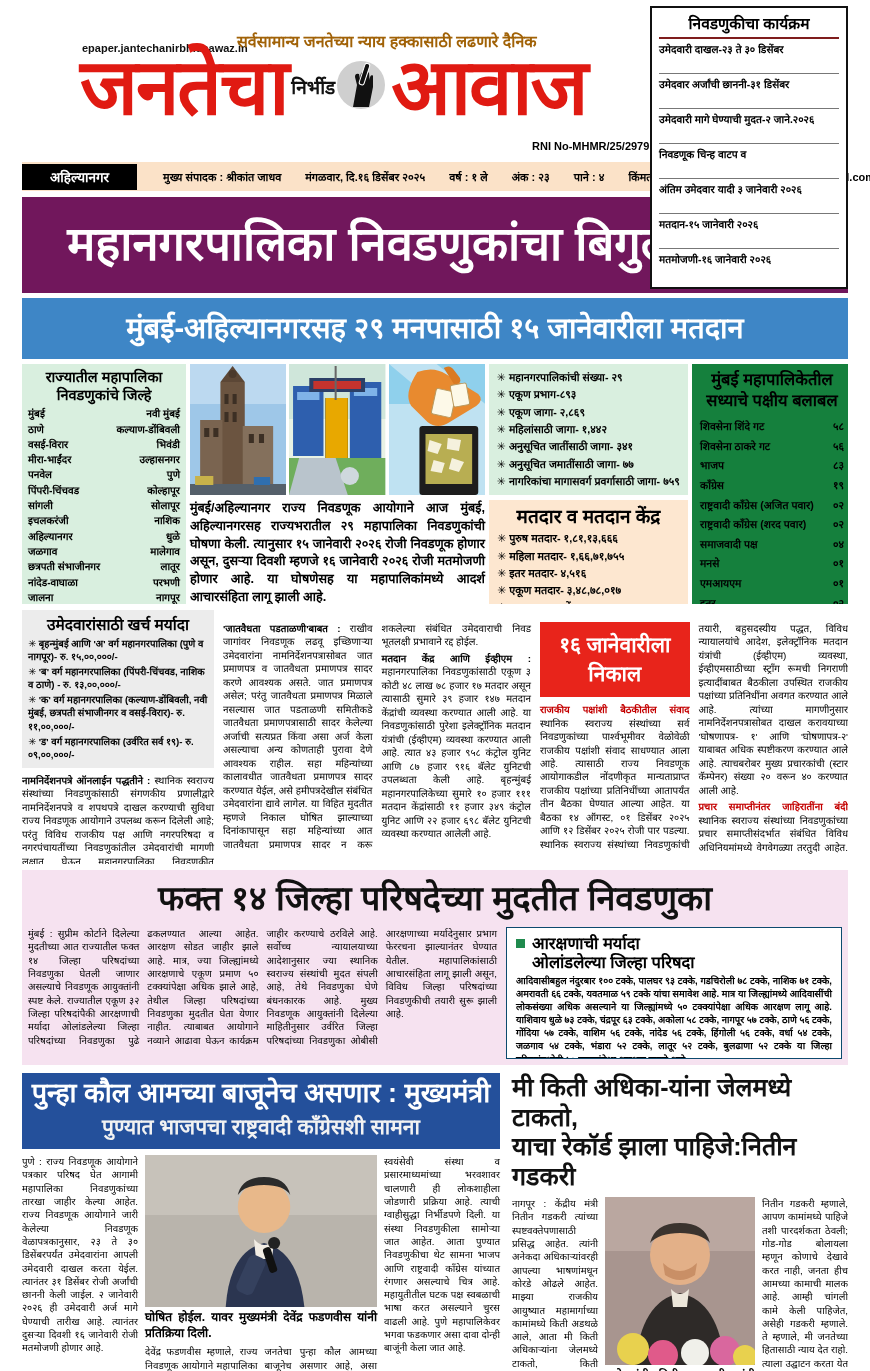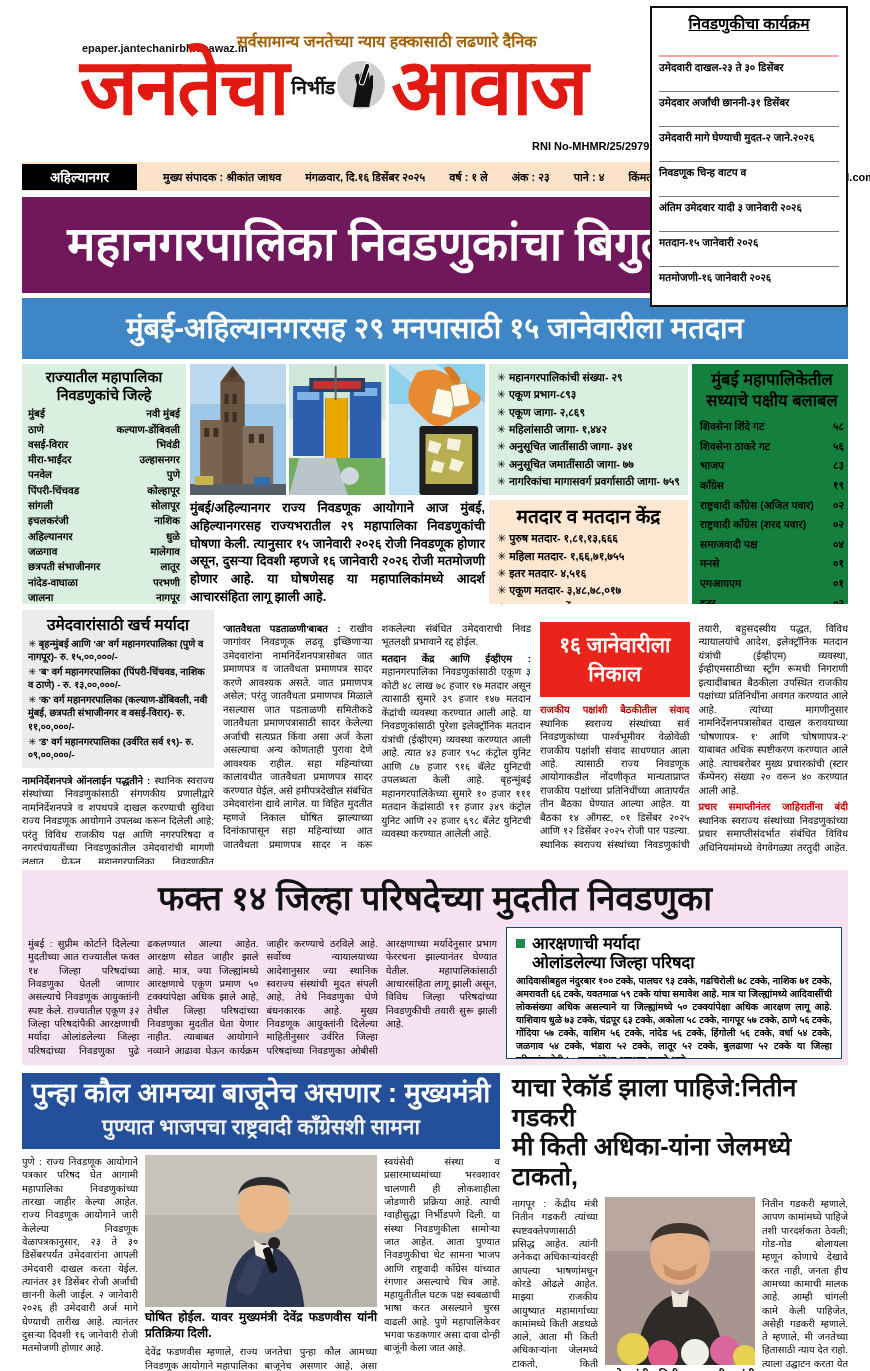--- a/index.html
+++ b/index.html
@@ -10,21 +10,21 @@
   
   .masthead { position:relative; height:162px; }
   .website { position:absolute; left:60px; top:42px; font-size:11px; font-weight:800; color:#111; }
   .tagline { position:absolute; left:215px; top:30px; font-size:16px; font-weight:700; color:#a16207; }
   .logo { position:absolute; left:58px; top:50px; display:flex; align-items:center; }
   .logo-word { font-size:78px; font-weight:900; color:#e01a12; line-height:0.95; letter-spacing:-2px; }
   .logo-mid { display:flex; flex-direction:row; align-items:center; margin:0 4px; }
   .nirbhid { font-size:19px; font-weight:900; color:#111; }
   .rni { position:absolute; left:510px; top:140px; font-size:11px; font-weight:800; }
   .schedule-box { position:absolute; right:0; top:6px; width:198px; background:#fff; border:2px solid #111; padding:3px 7px 4px; }
-  .schedule-box .sb-title { font-size:15.5px; font-weight:900; text-align:center; padding:1px 0 21px; border-bottom:2px solid #fca5a5;text-decoration:underline; }
+  .schedule-box .sb-title { font-size:15.5px; font-weight:900; text-align:center; padding:1px 0 3px; border-bottom:2px solid #7f1d1d; }
   .schedule-box .sb-item { font-size:10.4px; font-weight:700; padding:3px 0 17px; border-bottom:1px solid #777; }
   .schedule-box .sb-item:last-child { border-bottom:none; }
 
   
   .infobar { height:29px; background:#fbe2c8; display:flex; align-items:center; padding:0 8px 0 0; }
   .edition { background:#000; color:#fff; font-size:13.5px; font-weight:800; padding:4px 28px; margin-right:26px; }
   .infobar span.meta { font-size:11px; font-weight:700; margin-right:24px; white-space:nowrap; }
   .infobar span.meta:last-child { margin-right:0; }
 
   
@@ -61,21 +61,21 @@
   .body-cols { flex:1; column-count:4; column-gap:9px; font-size:9.9px; line-height:1.36; text-align:justify;margin-top:12px; }
   .body-cols p { margin-bottom:3px; }
   .bhead { font-weight:800; }
   .bhead.red { color:#c40000; }
   .flash { background:#e8241b; color:#fff; font-weight:900; font-size:21px; text-align:center; padding:9px 2px; margin:4px 0 6px; break-inside:avoid; }
 
   
   .zp-article { margin-top:6px; background:#f6e2f0; padding:2px 6px 6px; }
   .zp-article h2 { font-size:34px; font-weight:900; text-align:center; color:#111; margin:2px 0 7px; }
   .zp-flex { display:flex; gap:9px; height:132px; overflow:hidden; }
-  .zp-cols { flex:1; column-count:4; column-gap:8px; font-size:9.8px; line-height:1.36; text-align:justify;margin-top:10px; }
+  .zp-cols { flex:1; column-count:4; column-gap:8px; font-size:9.8px; line-height:1.36; text-align:justify; }
   .reservation-box { width:336px; flex:none; background:#fff; border:1px solid #0c4a6e; padding:4px 9px 4px; overflow:hidden; }
   .res-head { font-size:16.5px; font-weight:900; line-height:1.15; display:flex; gap:7px; margin:2px 0; }
   .sq:before { content:""; display:inline-block; width:9px; height:9px; background:#1f8a4d; margin-top:5px; flex:none; }
   .res-body { font-size:9.5px; font-weight:600; text-align:justify; line-height:1.38; margin:2px 0; }
 
   
   .bottom-row { margin-top:8px; display:flex; gap:12px; height:335px; overflow:hidden; }
   .cm-article { width:478px; flex:none; }
   .cm-head { background:#24509b; color:#fff; text-align:center; padding:5px 4px 9px; }
   .cm-head .l1 { font-size:27px; font-weight:900; line-height:1.15; }
@@ -473,22 +473,22 @@
             </div>
             <div class="caption">घोषित होईल. यावर मुख्यमंत्री देवेंद्र फडणवीस यांनी प्रतिक्रिया दिली.</div>
             <div class="mid-cols">देवेंद्र फडणवीस म्हणाले, राज्य निवडणूक आयोगाने महापालिका निवडणुकीच्या तारखा घोषित केल्या आहेत. १५ जानेवारीला मतदान होणार असून आम्ही निवडणुकीसाठी सज्ज आहोत. या निवडणुकीत आम्हाला स्थानिक स्वराज्य संस्थांप्रमाणेच जनतेचा पुन्हा कौल आमच्या बाजूनेच असणार आहे, असा विश्वास मुख्यमंत्र्यांनी व्यक्त केला. महायुतीच्या जागावाटपाबाबत चर्चा सुरू असून लवकरच निर्णय होईल, असेही ते म्हणाले.</div>
           </div>
           <div class="art-col cm-col">स्वयंसेवी संस्था व प्रसारमाध्यमांच्या भरवशावर चालणारी ही लोकशाहीला जोडणारी प्रक्रिया आहे. त्याची ग्वाहीसुद्धा निर्भीडपणे दिली. या संस्था निवडणुकीला सामोऱ्या जात आहेत. आता पुण्यात निवडणुकीचा थेट सामना भाजप आणि राष्ट्रवादी काँग्रेस यांच्यात रंगणार असल्याचे चित्र आहे. महायुतीतील घटक पक्ष स्वबळाची भाषा करत असल्याने चुरस वाढली आहे. पुणे महापालिकेवर भगवा फडकणार असा दावा दोन्ही बाजूंनी केला जात आहे.</div>
         </div>
       </article>
 
       <article class="gadkari-article">
         <h2>
+          <div>मी किती अधिका-यांना जेलमध्ये टाकतो,</div>
           <div>याचा रेकॉर्ड झाला पाहिजे:नितीन गडकरी</div>
-          <div>मी किती अधिका-यांना जेलमध्ये टाकतो,</div>
         </h2>
         <div class="art-body">
           <div class="art-col gk-col1">नागपूर : केंद्रीय मंत्री नितीन गडकरी त्यांच्या स्पष्टवक्तेपणासाठी प्रसिद्ध आहेत. त्यांनी अनेकदा अधिकाऱ्यांवरही आपल्या भाषणांमधून कोरडे ओढले आहेत. माझ्या राजकीय आयुष्यात महामार्गाच्या कामांमध्ये किती अडथळे आले, आता मी किती अधिकाऱ्यांना जेलमध्ये टाकतो, किती कंत्राटदारांना काळ्या यादीत टाकले, याचा रेकॉर्ड झाला पाहिजे, असे वक्तव्य त्यांनी केले.</div>
           <div class="gk-mid">
             <div class="photo">
               <svg viewBox="0 0 150 168" preserveAspectRatio="none">
                 <rect width="150" height="168" fill="#a8958f"></rect>
                 <rect width="150" height="54" fill="#baa7a0"></rect>
                 <circle cx="75" cy="58" r="30" fill="#e3b088"></circle>
                 <path d="M45 46 Q50 26 75 26 Q100 26 105 46 Q96 36 75 36 Q54 36 45 46 Z" fill="#3a332e"></path>

